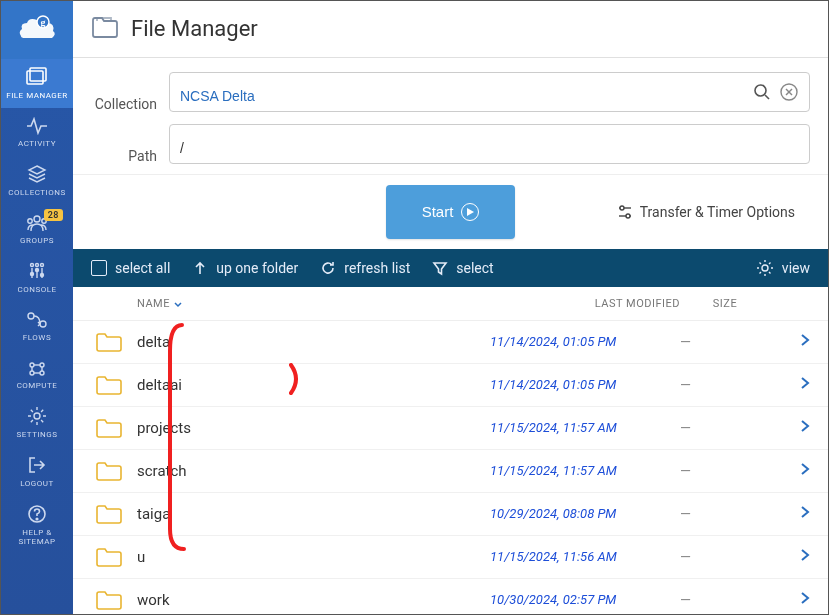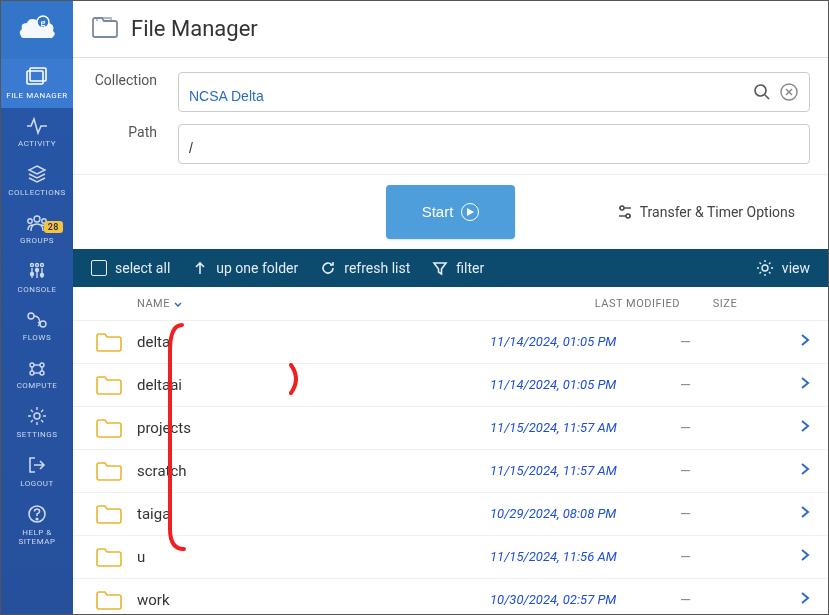--- a/index.html
+++ b/index.html
@@ -7,30 +7,30 @@
   .app { display: flex; height: 100%; }
   
   
   .sidebar { width: 72px; background: #2a4a8a; background: linear-gradient(180deg, #2757a8 0%, #26509c 100%); display: flex; flex-direction: column; color: #fff; flex-shrink: 0; }
   .logo-cell { height: 58px; background: #3375c8; display: flex; align-items: center; justify-content: center; }
   .logo-cell svg { width: 40px; height: 34px; }
   .side-item { display: flex; flex-direction: column; align-items: center; justify-content: center; padding: 8px 2px; font-size: 8px; letter-spacing: 0.5px; color: #cdd9ef; cursor: pointer; position: relative; text-align: center; min-height: 48px; }
   .side-item.active { background: #3b7ad1; color: #fff; }
   .side-item .icon { margin-bottom: 2px; }
   .side-item .label { text-transform: uppercase; font-weight: 400; }
-  .badge { position: absolute; top: 16px; right: 10px; background: #f5c342; color: #333; font-size: 9px; font-weight: 600; padding: 1px 4px; border-radius: 3px; }
+  .badge { position: absolute; top: 4px; right: 10px; background: #f5c342; color: #333; font-size: 9px; font-weight: 600; padding: 1px 4px; border-radius: 3px; }
   
   
   .main { flex: 1; display: flex; flex-direction: column; min-width: 0; }
   .header { height: 58px; border-bottom: 1px solid #e0e0e0; display: flex; align-items: center; padding: 0 18px; gap: 12px; }
   .header .folder-glyph svg { width: 28px; height: 24px; stroke: #7a8aa0; }
   .header h1 { font-size: 22px; font-weight: 400; color: #333; }
   
   .controls { padding: 14px 18px 10px; display: flex; flex-direction: column; gap: 12px; border-bottom: 1px solid #eee; }
-  .field-row { display: flex; align-items: flex-start; gap: 21px; }
+  .field-row { display: flex; align-items: flex-end; gap: 12px; }
   .field-label { width: 66px; text-align: right; color: #555; font-size: 14px; }
   .input-wrap { flex: 1; position: relative; display: flex; align-items: center; border: 1px solid #ccc; border-radius: 4px; height: 40px; padding: 0 10px; gap: 8px; }
   .input-wrap input { flex: 1; border: none; outline: none; font-size: 14px; color: #2a6ebf; background: transparent; margin-top: 8px; }
   .input-wrap.path input { color: #333; }
   .input-icon { color: #555; cursor: pointer; display: flex; }
   
   .start-row { display: flex; align-items: center; justify-content: center; padding: 10px 18px; position: relative; }
   .start-btn { background: #4d9edb; color: #fff; border: none; border-radius: 4px; padding: 18px 36px; font-size: 15px; cursor: pointer; display: flex; align-items: center; gap: 8px; box-shadow: 0 1px 2px rgba(0,0,0,0.12); }
   .start-btn .play-ring { width: 18px; height: 18px; border: 1.5px solid #fff; border-radius: 50%; display: inline-flex; align-items: center; justify-content: center; }
   .transfer-opts { position: absolute; right: 33px; display: flex; align-items: center; gap: 6px; color: #444; font-size: 14px; cursor: pointer; }
@@ -239,21 +239,21 @@
       <div class="tool-item">
         <svg width="16" height="16" viewBox="0 0 16 16" fill="none" stroke="#e4ecf8" stroke-width="1.6">
             <path d="M13 8 A5 5 0 1 1 11.5 4.5 M13 2 L13 5 L10 5"></path>
           </svg>
         <span>refresh list</span>
       </div>
       <div class="tool-item">
         <svg width="16" height="16" viewBox="0 0 16 16" fill="none" stroke="#e4ecf8" stroke-width="1.6">
             <path d="M2 3 L14 3 L9.5 9 L9.5 14 L6.5 12 L6.5 9 Z"></path>
           </svg>
-        <span>filter</span>
+        <span>select</span>
       </div>
       <div class="tool-spacer"></div>
       <div class="tool-item">
         <svg width="18" height="18" viewBox="0 0 18 18" fill="none" stroke="#e4ecf8" stroke-width="1.4">
             <circle cx="9" cy="9" r="3"></circle>
             <path d="M9 1 L9 3 M9 15 L9 17 M1 9 L3 9 M15 9 L17 9 M3.5 3.5 L5 5 M13 13 L14.5 14.5 M14.5 3.5 L13 5 M5 13 L3.5 14.5"></path>
           </svg>
         <span>view</span>
       </div>
     </div>

